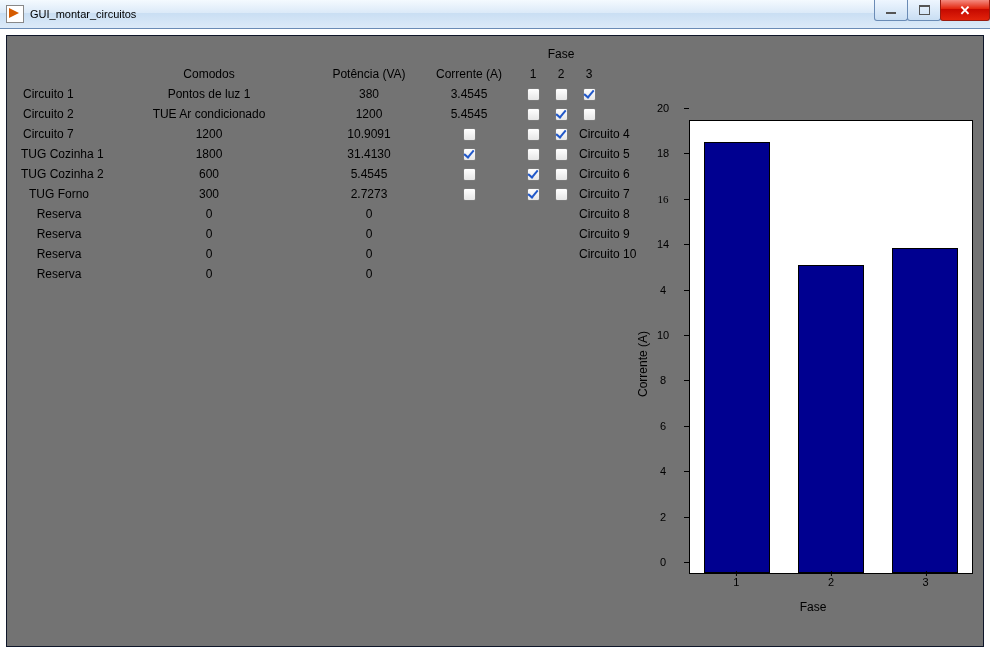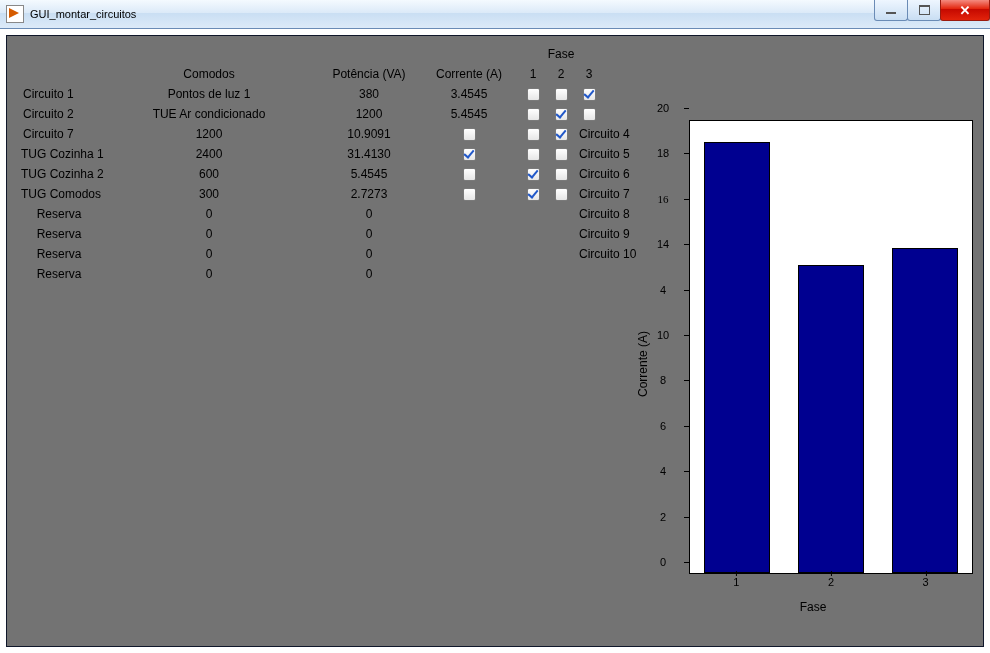--- a/index.html
+++ b/index.html
@@ -309,21 +309,21 @@
               <span class="cb"></span>
             </div>
             <div class="td">
               <span class="cb"></span>
             </div>
             <div class="td">
               <span class="cb checked"></span>
             </div>
             <div class="td left">Circuito 4</div>
             <div class="td">TUG Cozinha 1</div>
-            <div class="td">2400</div>
+            <div class="td">1800</div>
             <div class="td">31.4130</div>
             <div class="td">
               <span class="cb checked"></span>
             </div>
             <div class="td">
               <span class="cb"></span>
             </div>
             <div class="td">
               <span class="cb"></span>
             </div>
@@ -334,21 +334,21 @@
             <div class="td">
               <span class="cb"></span>
             </div>
             <div class="td">
               <span class="cb checked"></span>
             </div>
             <div class="td">
               <span class="cb"></span>
             </div>
             <div class="td left">Circuito 6</div>
-            <div class="td">TUG Comodos</div>
+            <div class="td">TUG Forno</div>
             <div class="td">300</div>
             <div class="td">2.7273</div>
             <div class="td">
               <span class="cb"></span>
             </div>
             <div class="td">
               <span class="cb checked"></span>
             </div>
             <div class="td">
               <span class="cb"></span>

